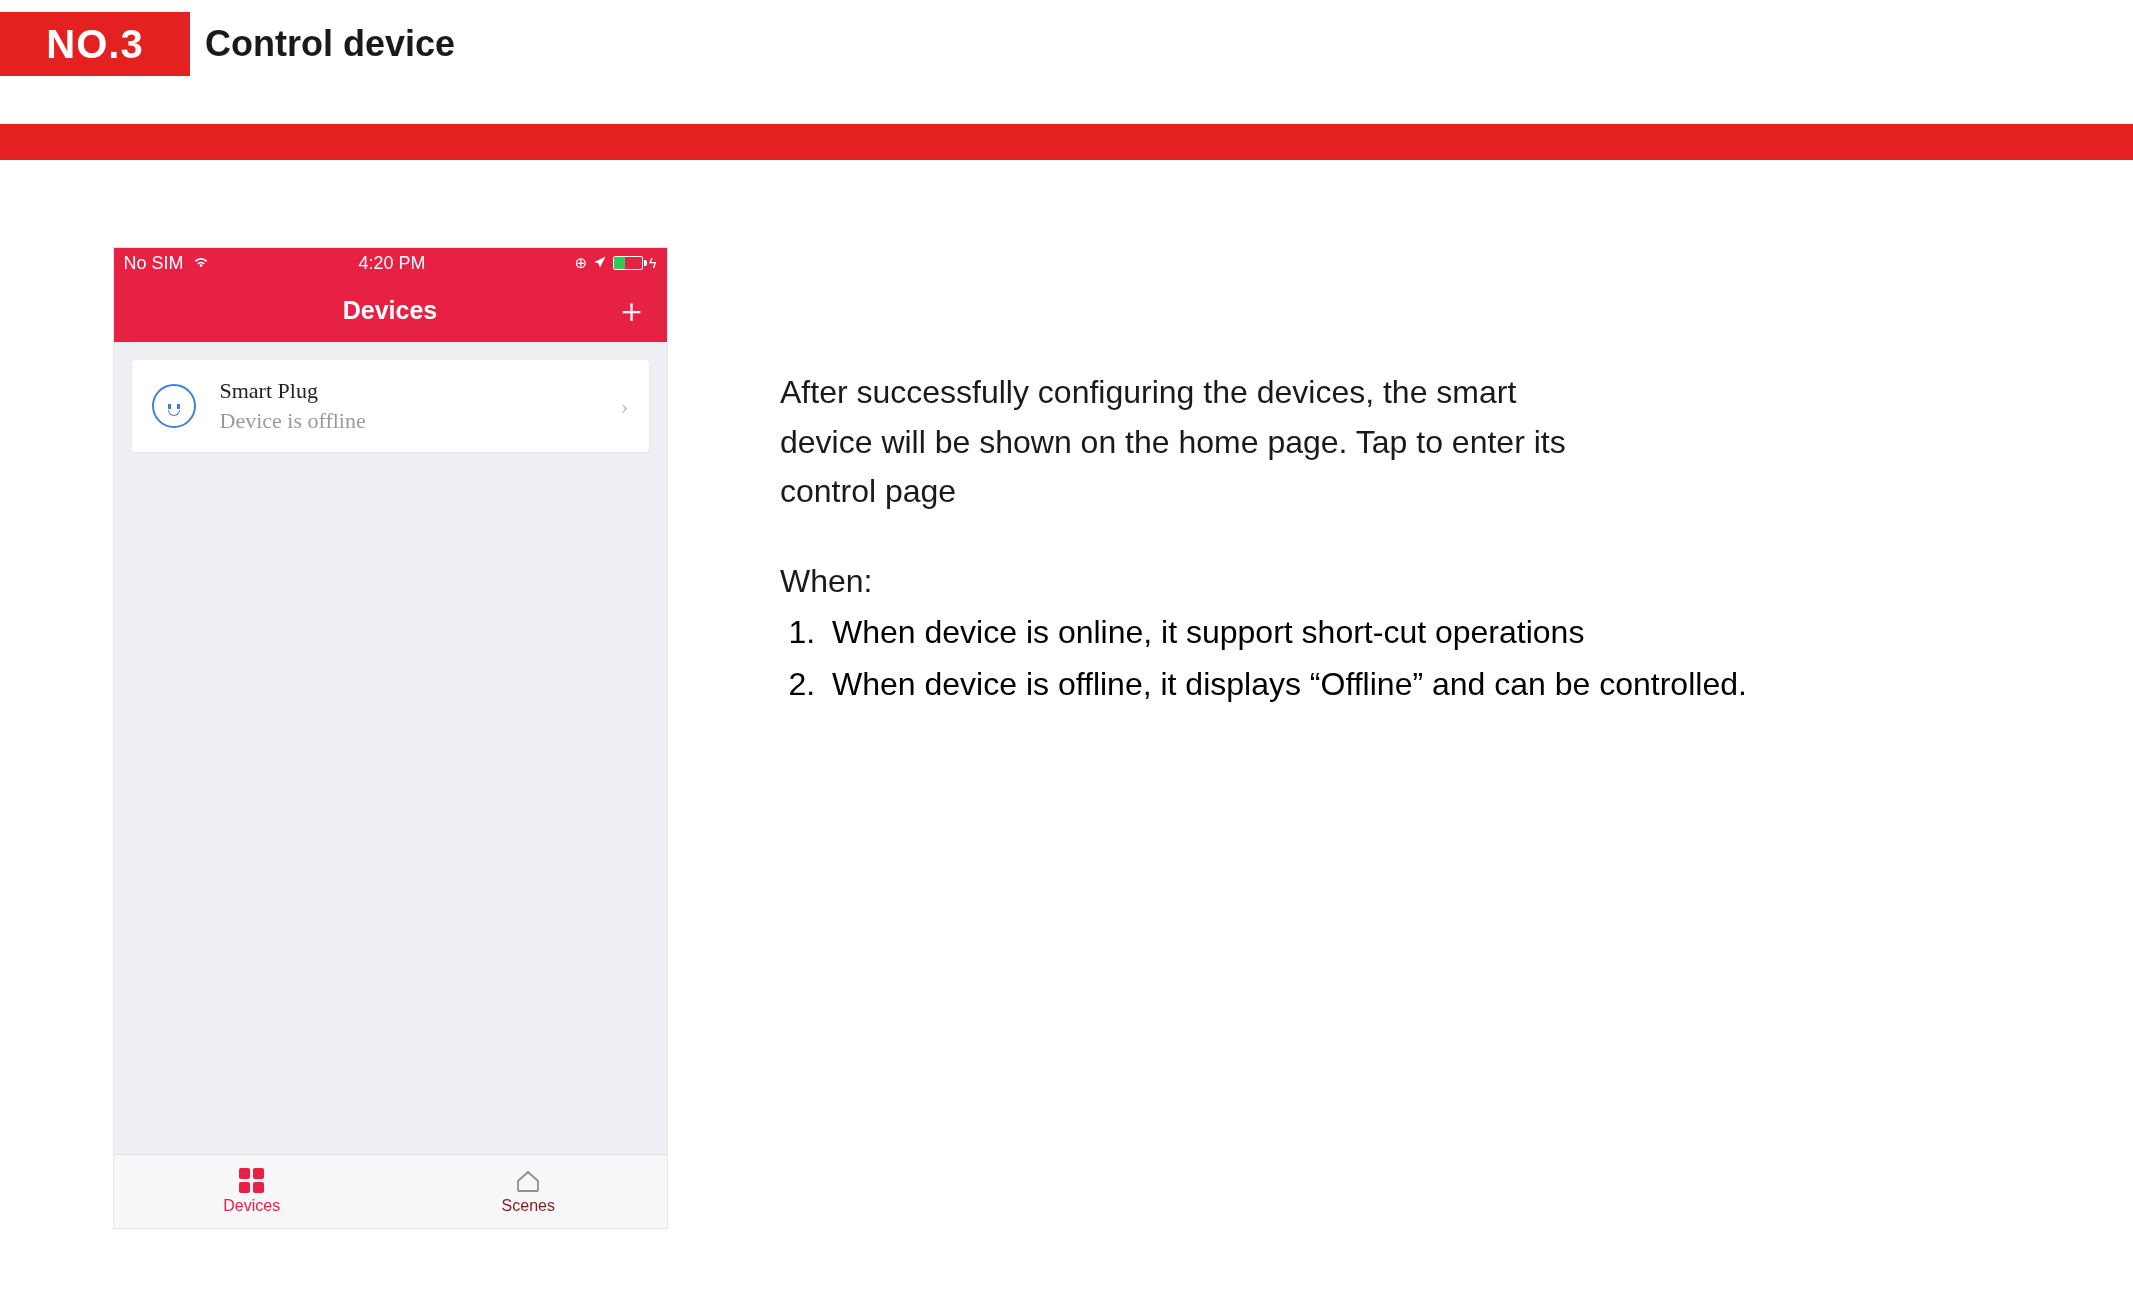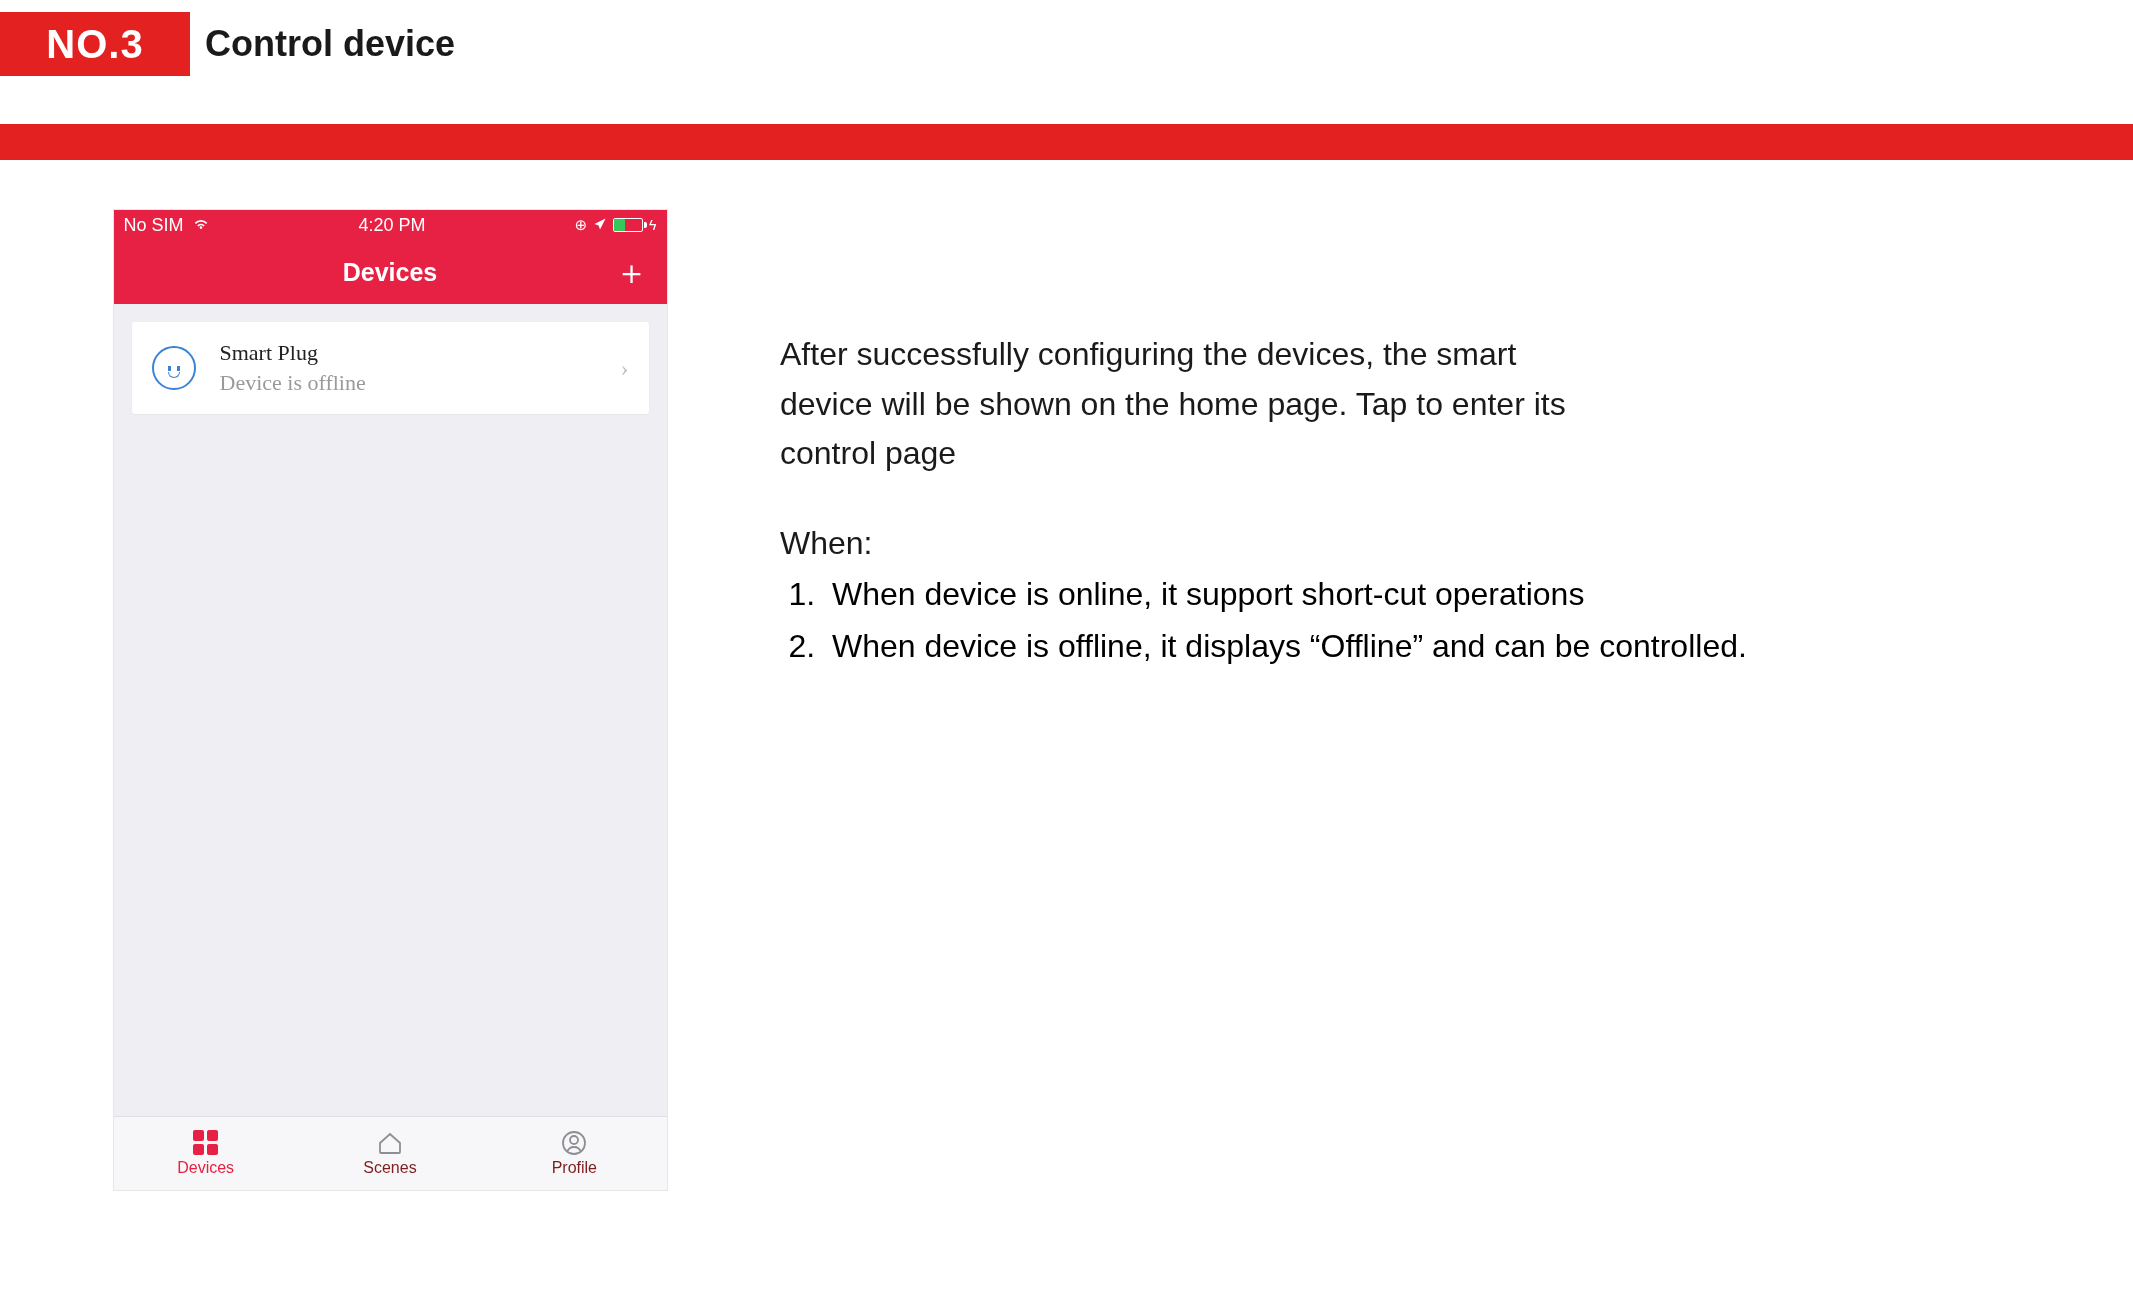--- a/index.html
+++ b/index.html
@@ -36,20 +36,21 @@
   .red-bar {
     background: #e32121;
     height: 36px;
     width: 100%;
     margin-top: 36px;
   }
   .content {
     display: flex;
     align-items: flex-start;
     padding-top: 50px;
+    margin-top: 38px;
   }
   .phone-col {
     width: 780px;
     display: flex;
     justify-content: center;
   }
   .phone {
     width: 553px;
     height: 980px;
     background: #efeef3;
@@ -217,30 +218,20 @@
           <span>Devices</span>
         </div>
         <div class="tab">
           <div class="tab-icon">
             <svg width="26" height="24" viewBox="0 0 26 24" fill="none" stroke="#8e8e93" stroke-width="1.8">
                 <path d="M3 12L13 3l10 9v9a1 1 0 01-1 1H4a1 1 0 01-1-1v-9z"></path>
               </svg>
           </div>
           <span>Scenes</span>
         </div>
-        <div class="tab">
-          <div class="tab-icon">
-            <svg width="26" height="26" viewBox="0 0 26 26" fill="none" stroke="#8e8e93" stroke-width="1.8">
-                <circle cx="13" cy="13" r="11"></circle>
-                <circle cx="13" cy="10" r="4"></circle>
-                <path d="M6 22c1.5-4 5-5 7-5s5.5 1 7 5"></path>
-              </svg>
-          </div>
-          <span>Profile</span>
-        </div>
       </div>
 
     </div>
   </div>
 
   <div class="text-col">
     <p class="desc">After successfully configuring the devices, the smart device will be shown on the home page. Tap to enter its control page</p>
     <p class="desc note-label">When:</p>
     <ol class="note-list">
       <li>When device is online, it support short-cut operations</li>

